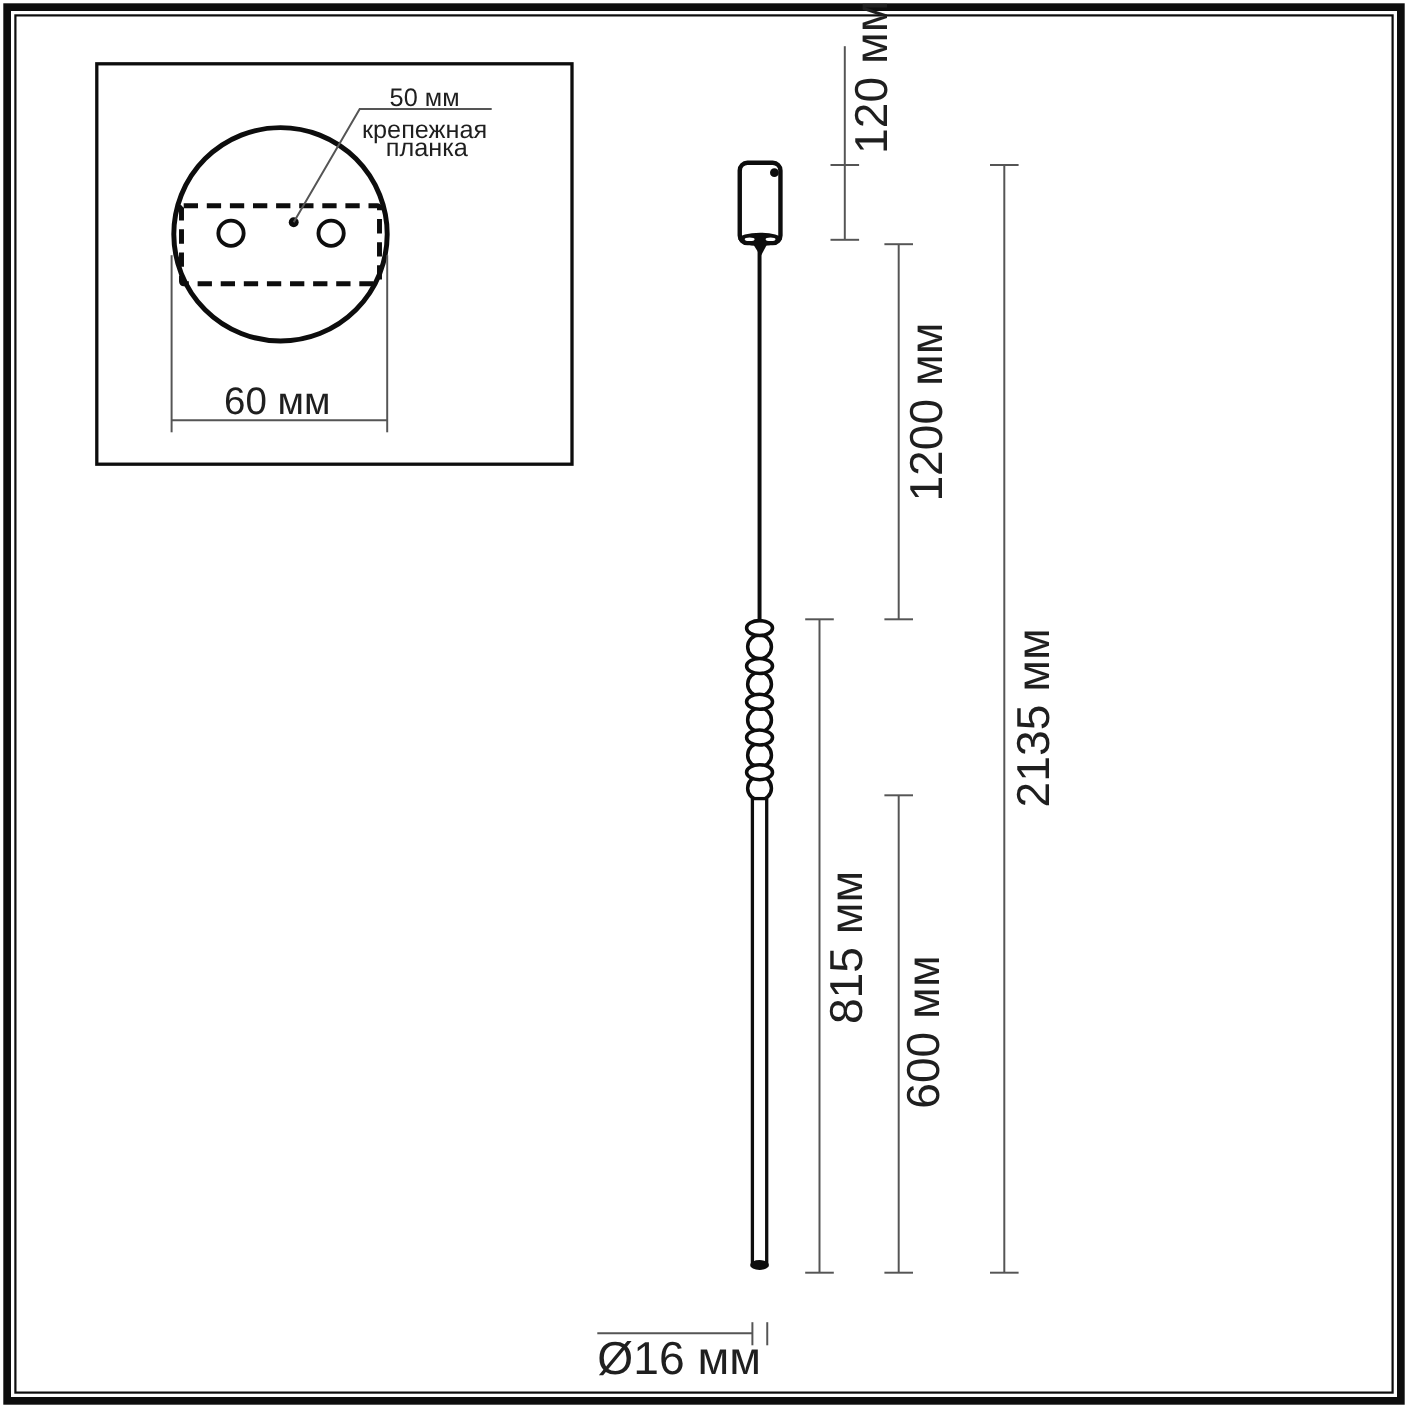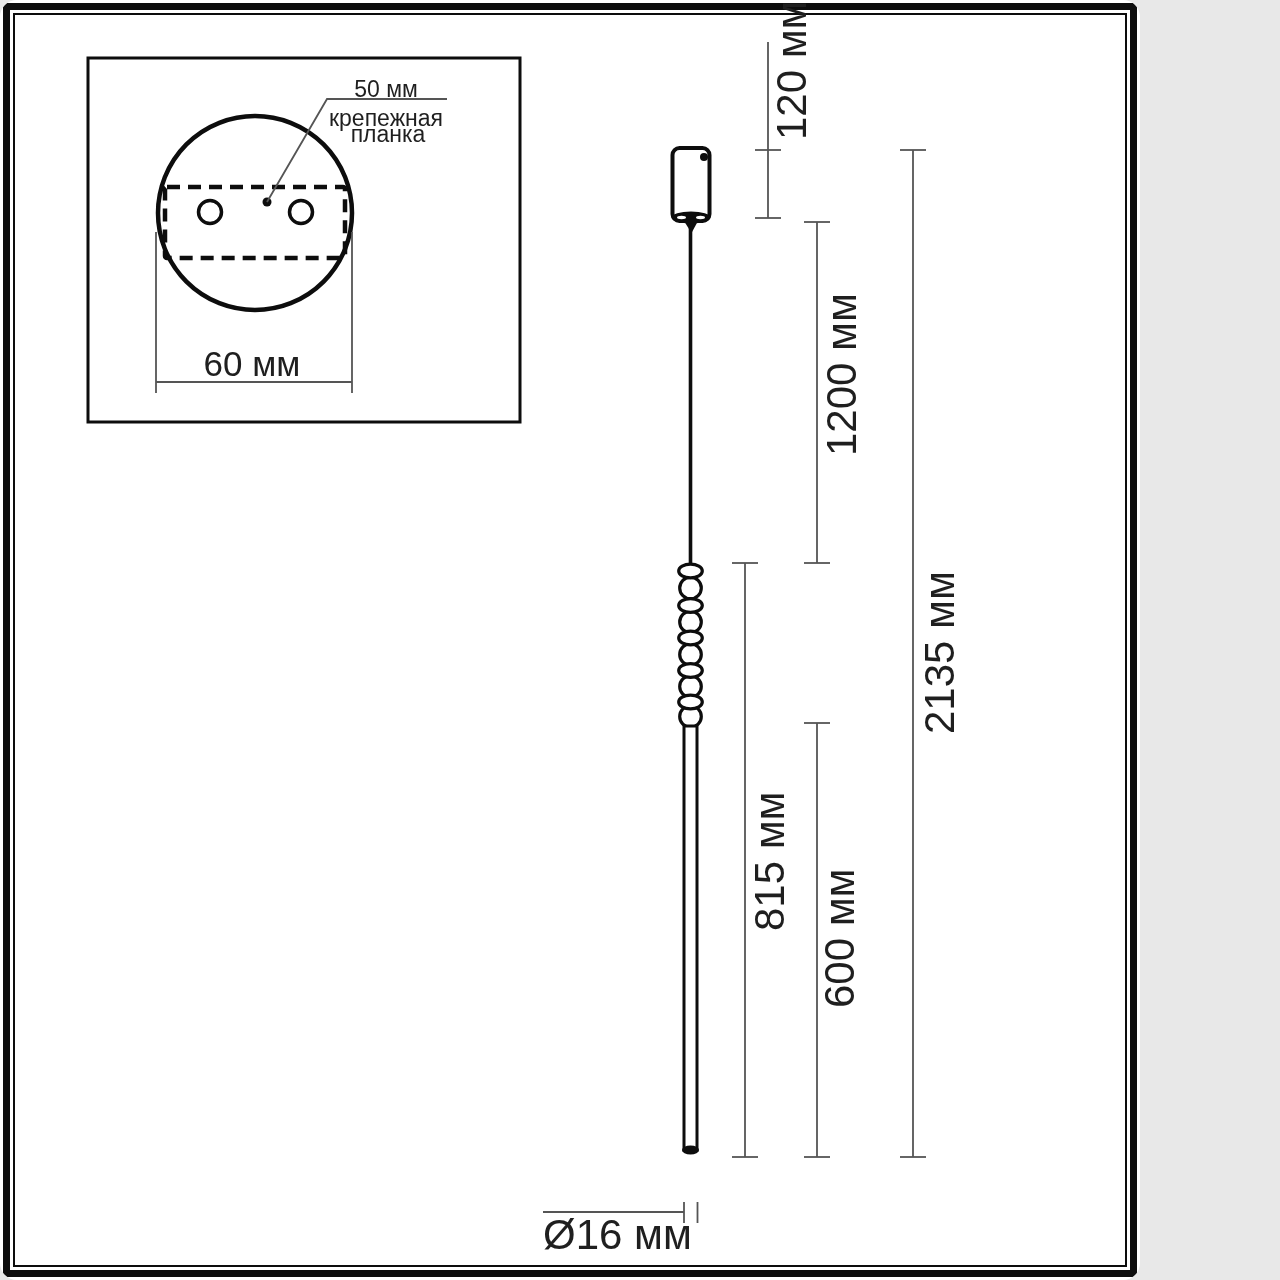--- a/index.html
+++ b/index.html
@@ -4,25 +4,24 @@
 <style>
   :root{
     --ink:#0d0d0d;
     --dim:#555555;
     --text:#1f1f1f;
     --background:#ffffff;
   }
   html,body{margin:0;padding:0;background:#e8e8e8;}
   .stage{
     position:relative;
-    width:1140px;height:1280px;
+    width:1280px;height:1280px;
     background:var(--background);
     font-family:"Liberation Sans", sans-serif;
     overflow:hidden;
-    border-radius:17px;
   }
   .frame-outer{
     position:absolute; inset:3px;
     border:7px solid var(--ink);
     pointer-events:none;
   }
   .frame-inner{
     position:absolute; inset:13px;
     border:2px solid var(--ink);
     pointer-events:none;

